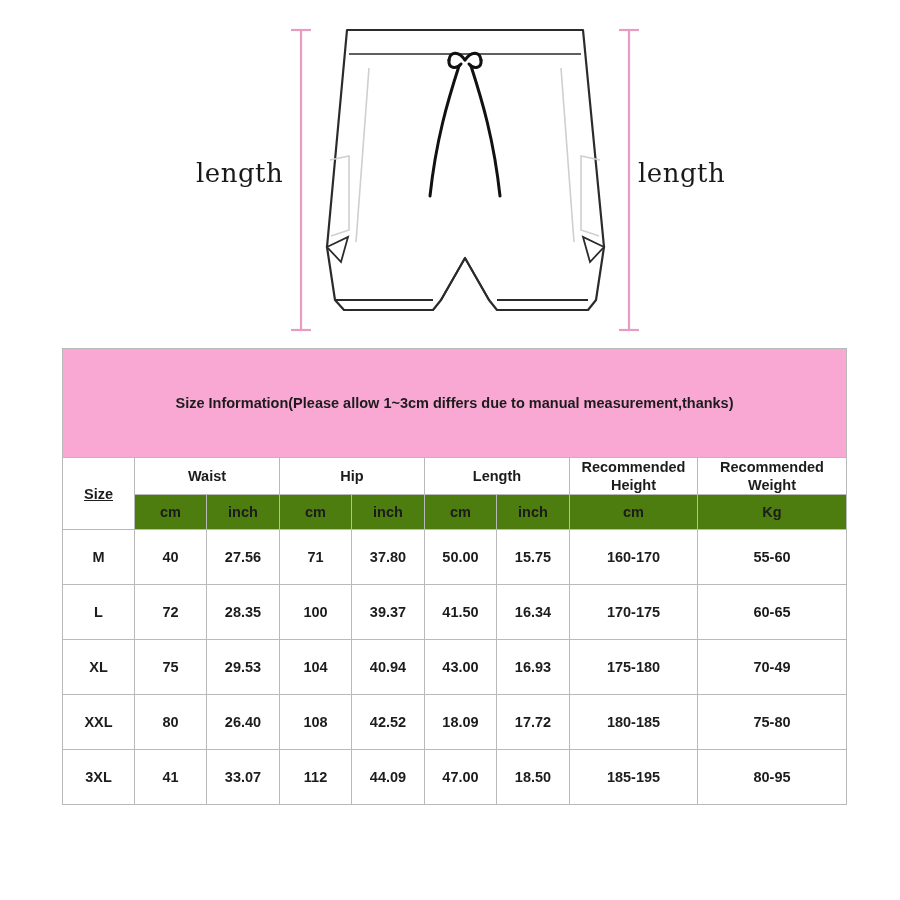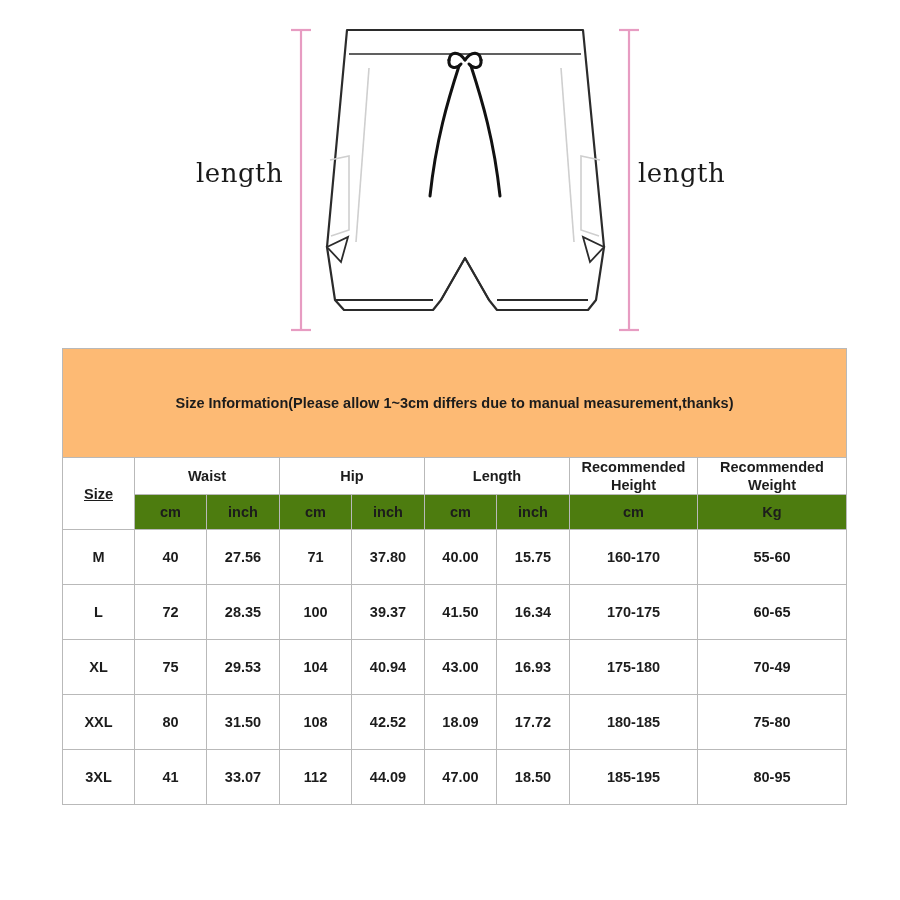--- a/index.html
+++ b/index.html
@@ -58,21 +58,21 @@
   table.size-table td,
   table.size-table th {
     border: 1px solid #b9b9b9;
     font-size: 14.5px;
     color: #1c1c1c;
     text-align: center;
     font-weight: bold;
     padding: 0;
   }
   .banner-cell {
-    background: #fdba74;
+    background: #f9a8d4;
     height: 108px;
     font-size: 16.5px;
     font-weight: bold;
     color: #1c1c1c;
     text-align: center;
     vertical-align: middle;
     padding: 0 12px;
     margin-left: 12px;
   }
   .grp-row td {
@@ -208,21 +208,21 @@
         <td>cm</td>
         <td>Kg</td>
       </tr>
 
       <tr class="data-row">
         <td>M</td>
         <td>40</td>
         <td>27.56</td>
         <td>71</td>
         <td>37.80</td>
-        <td>40.00</td>
+        <td>50.00</td>
         <td>15.75</td>
         <td>160-170</td>
         <td>55-60</td>
       </tr>
       <tr class="data-row">
         <td>L</td>
         <td>72</td>
         <td>28.35</td>
         <td>100</td>
         <td>39.37</td>
@@ -238,21 +238,21 @@
         <td>104</td>
         <td>40.94</td>
         <td>43.00</td>
         <td>16.93</td>
         <td>175-180</td>
         <td>70-49</td>
       </tr>
       <tr class="data-row">
         <td>XXL</td>
         <td>80</td>
-        <td>31.50</td>
+        <td>26.40</td>
         <td>108</td>
         <td>42.52</td>
         <td>18.09</td>
         <td>17.72</td>
         <td>180-185</td>
         <td>75-80</td>
       </tr>
       <tr class="data-row">
         <td>3XL</td>
         <td>41</td>

